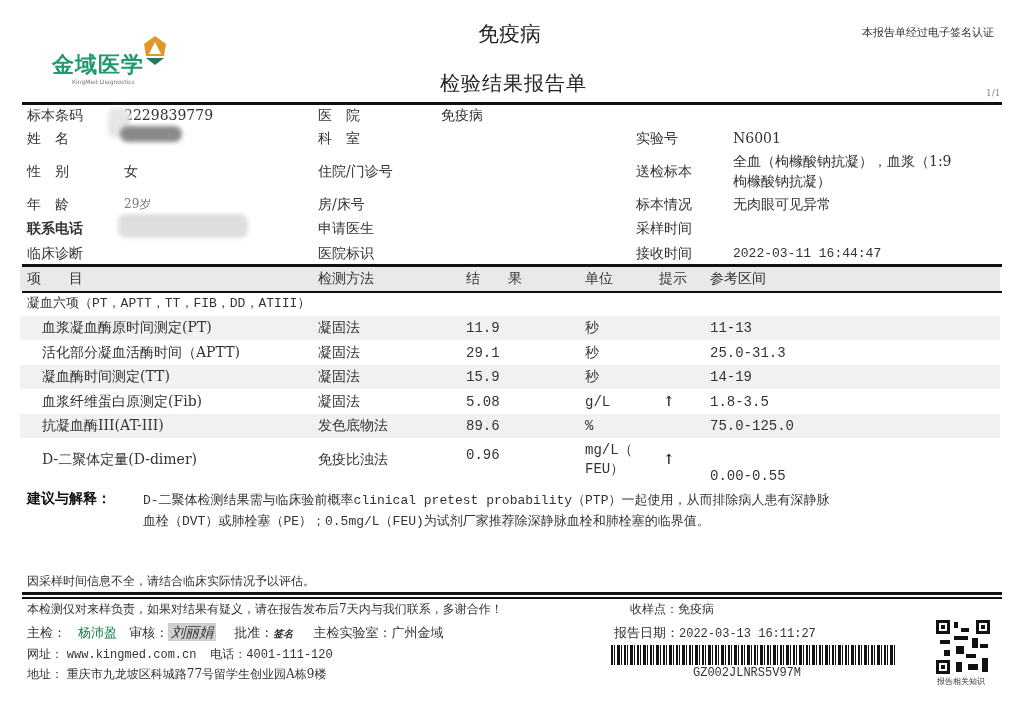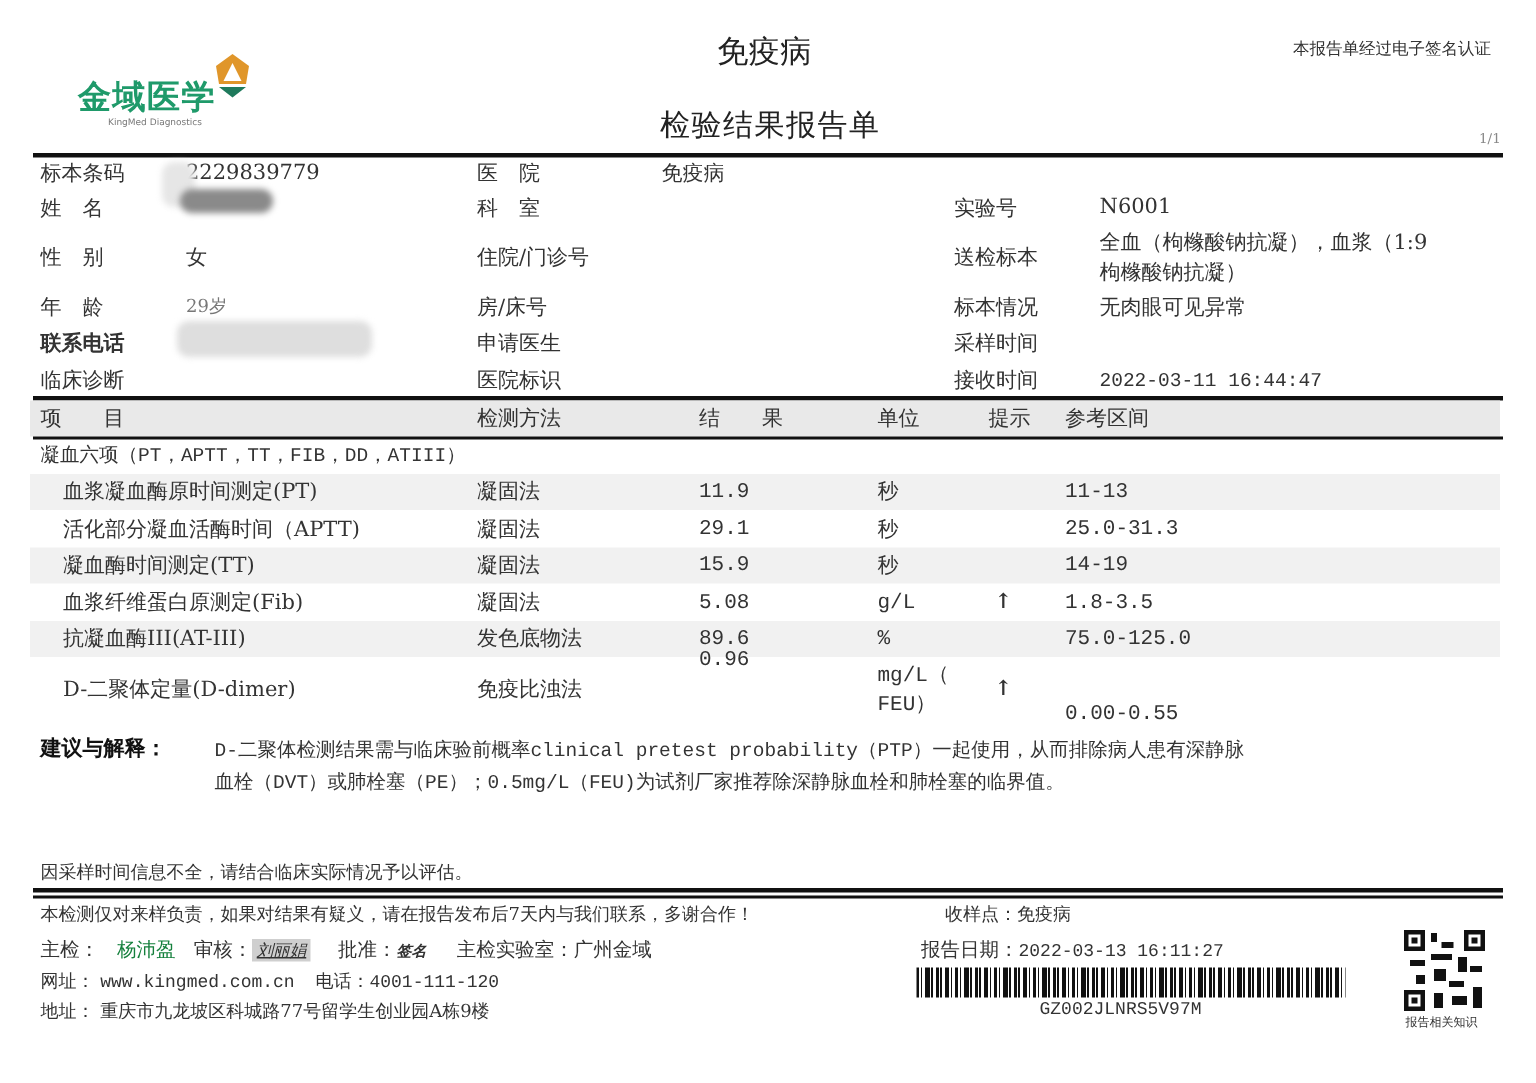--- a/index.html
+++ b/index.html
@@ -135,21 +135,21 @@
   <div class="abs t13" style="left:42px;top:417px;">抗凝血酶III(AT-III)</div>
   <div class="abs t13" style="left:318px;top:417px;">发色底物法</div>
   <div class="abs t13 mono" style="left:466px;top:418px;">89.6</div>
   <div class="abs t13 mono" style="left:585px;top:418px;">%</div>
   <div class="abs t13" style="left:663px;top:417px;"></div>
   <div class="abs t13 mono" style="left:710px;top:418px;">75.0-125.0</div>
 </div>
 <div>
   <div class="abs t13" style="left:42px;top:451px;">D-二聚体定量(D-dimer)</div>
   <div class="abs t13" style="left:318px;top:451px;">免疫比浊法</div>
-  <div class="abs t13 mono" style="left:466px;top:432px;">0.96</div>
+  <div class="abs t13 mono" style="left:466px;top:447px;">0.96</div>
   <div class="abs t13 mono" style="left:585px;top:441px;">mg/L（</div>
   <div class="abs t13 mono" style="left:585px;top:460px;">FEU）</div>
   <div class="abs t13" style="left:663px;top:451px;font-weight:bold;">↑</div>
   <div class="abs t13 mono" style="left:710px;top:452px;margin-top:16px;">0.00-0.55</div>
 </div>
 
 <div class="abs t13" style="left:27px;top:490px;font-weight:bold;color:#111;font-family:'DejaVu Sans',sans-serif;">建议与解释：</div>
 <div class="abs mono" style="left:143px;top:491px;font-size:13px;">D-二聚体检测结果需与临床验前概率clinical pretest probability（PTP）一起使用，从而排除病人患有深静脉</div>
 <div class="abs mono" style="left:143px;top:512px;font-size:13px;">血栓（DVT）或肺栓塞（PE）；0.5mg/L（FEU)为试剂厂家推荐除深静脉血栓和肺栓塞的临界值。</div>
 
@@ -158,21 +158,21 @@
 <div class="line" style="left:22px;top:592px;width:980px;height:3px;"></div>
 <div class="line" style="left:22px;top:597px;width:980px;height:2px;"></div>
 
 <div class="abs" style="left:27px;top:601px;font-size:12px;">本检测仅对来样负责，如果对结果有疑义，请在报告发布后7天内与我们联系，多谢合作！</div>
 <div class="abs" style="left:630px;top:601px;font-size:12px;">
   <span>收样点：</span><span>免疫病</span>
 </div>
 
 <div class="abs" style="left:27px;top:624px;font-size:13px;">
   <span>主检：</span><span style="font-weight:normal;font-family:'DejaVu Sans',sans-serif;color:#15803d;margin-right:8px;margin-left:12px;">杨沛盈</span>
-  <span>审核：</span><span style="background:#cfcfcf;font-style:italic;font-size:11px;padding:1px 3px;margin-right:14px;text-decoration:underline;">刘丽娟</span>
+  <span>审核：</span><span style="background:#cfcfcf;font-style:italic;font-size:14px;padding:1px 3px;margin-right:14px;">刘丽娟</span>
   <span>批准：</span><span style="font-style:italic;font-size:10px;font-weight:bold;margin-right:16px;">签名</span>
   <span>主检实验室：</span><span>广州金域</span>
 </div>
 
 <div class="abs" style="left:614px;top:624px;font-size:13px;">
   <span>报告日期：</span><span class="mono" style="font-size:12px;">2022-03-13  16:11:27</span>
 </div>
 
 <div class="abs" style="left:27px;top:646px;font-size:12px;">
   <span>网址：</span>

